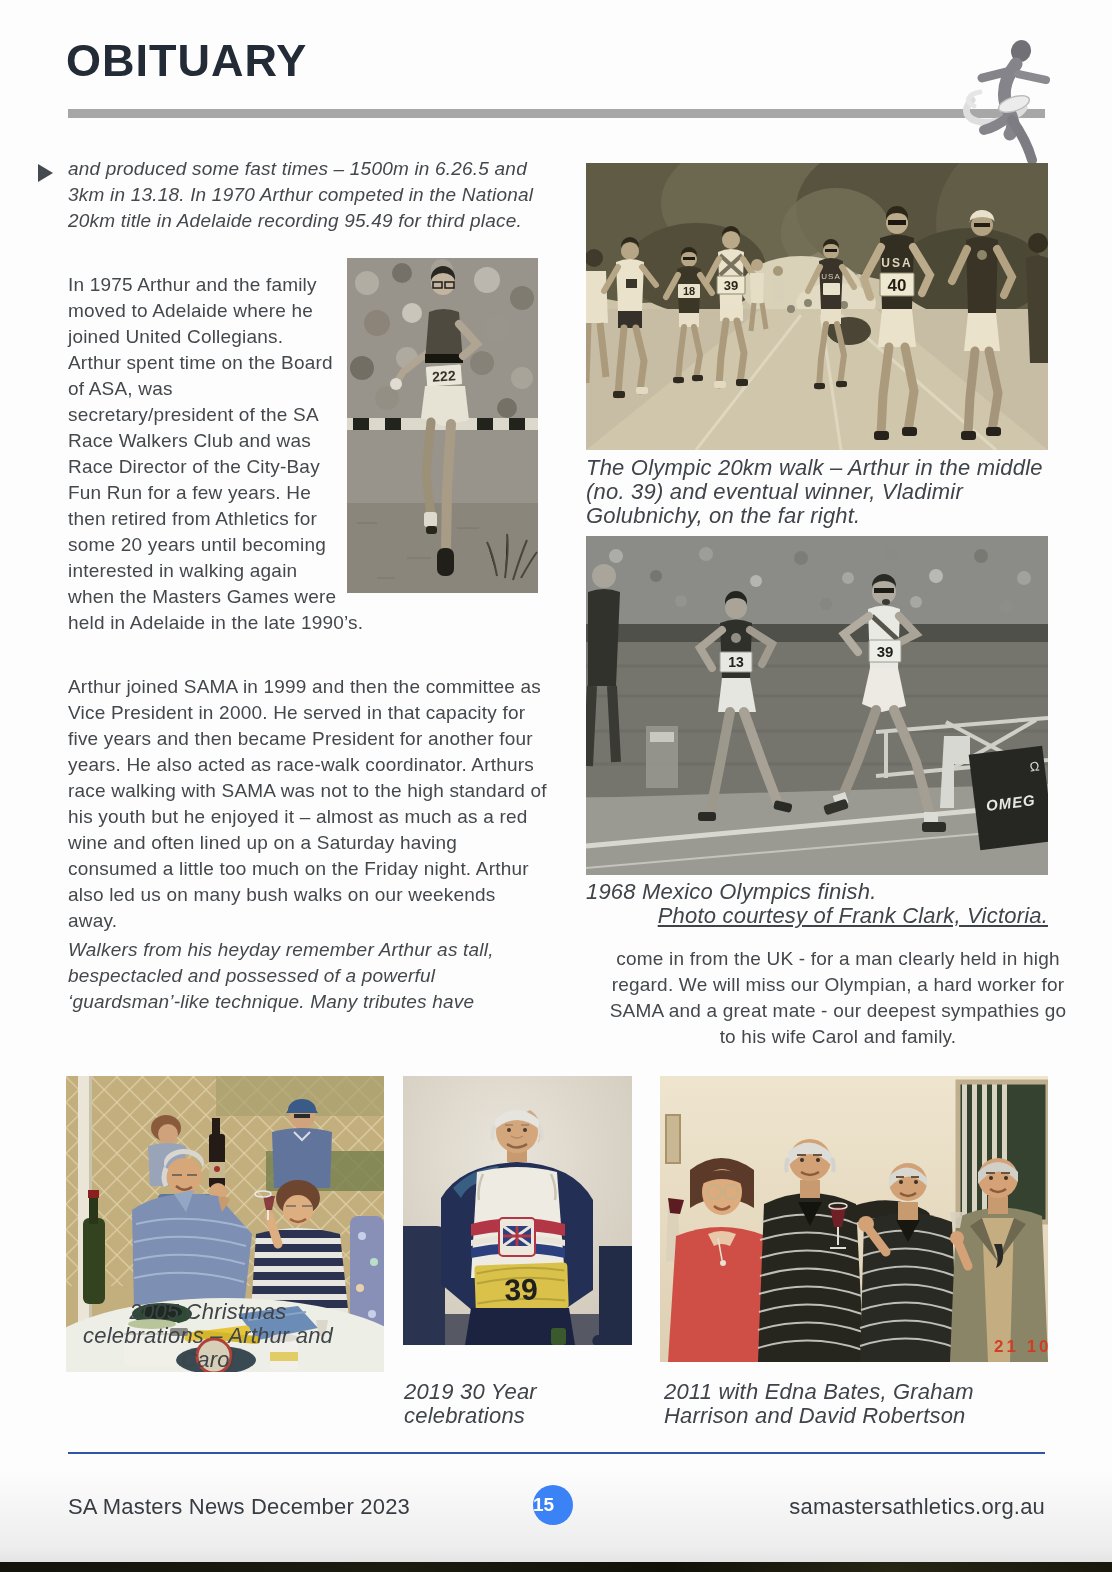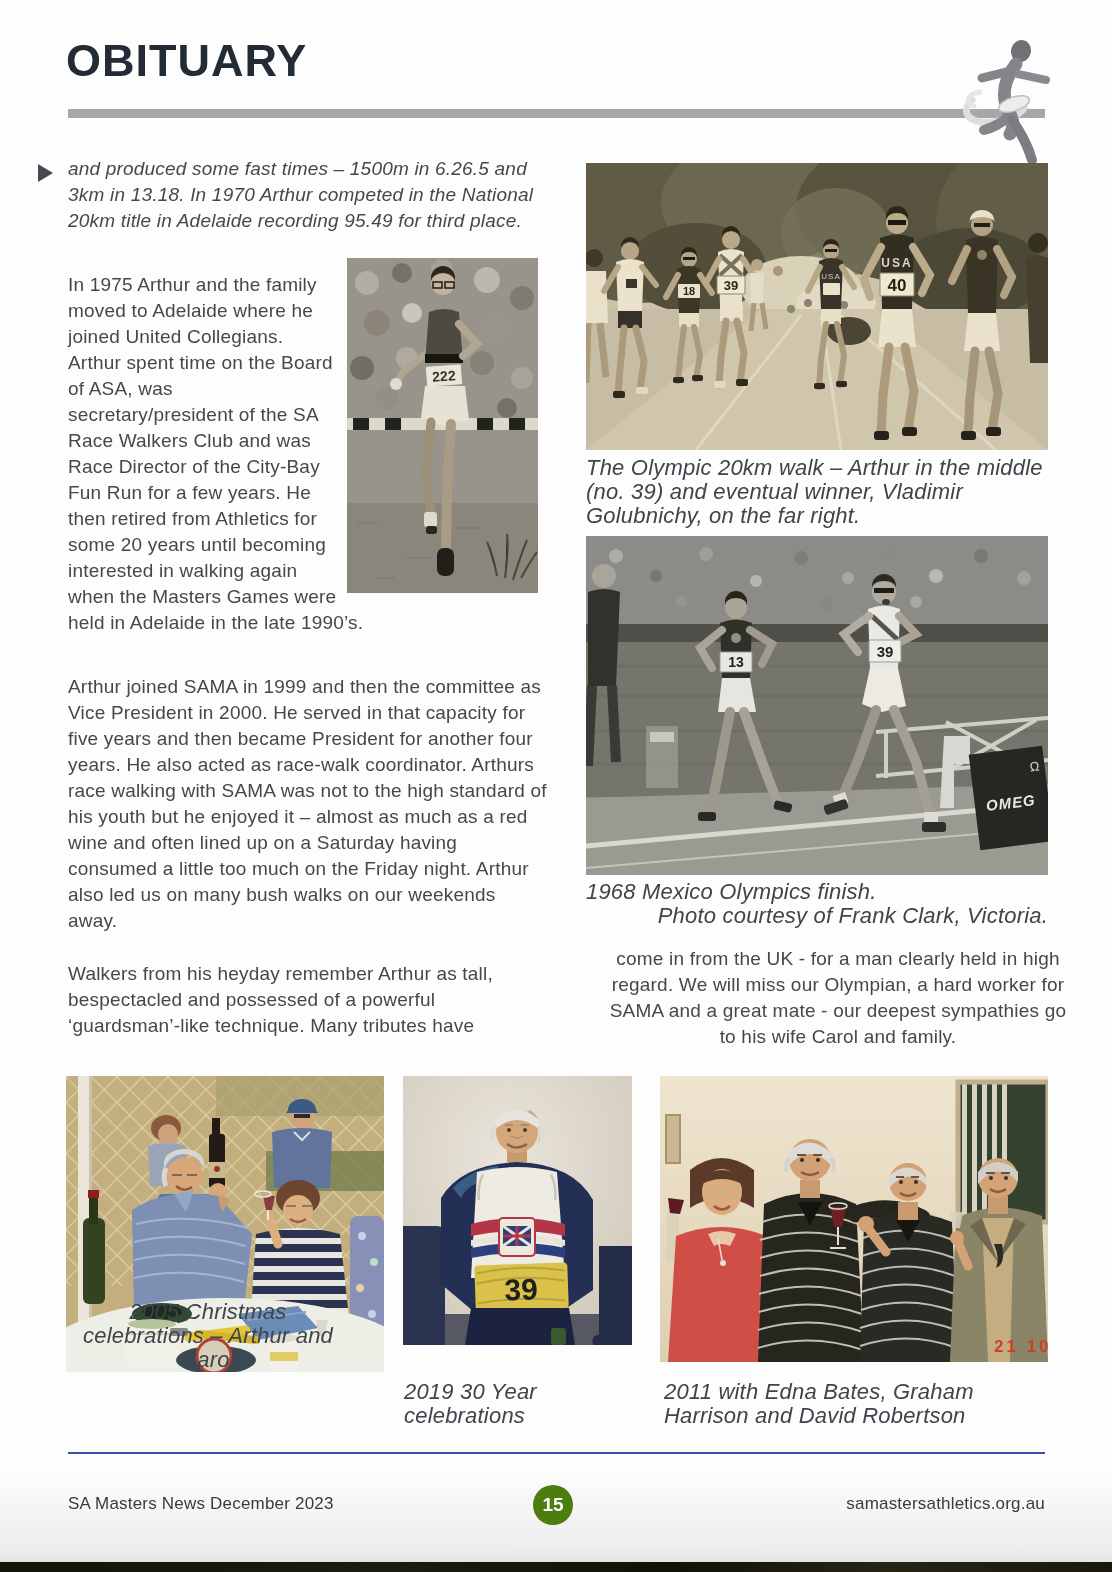--- a/index.html
+++ b/index.html
@@ -8,23 +8,23 @@
   .abs{position:absolute;}
   .title{left:66px;top:35px;font-size:45px;font-weight:800;letter-spacing:1px;color:#222b36;}
   .rule{left:68px;top:109px;width:977px;height:9px;background:#a7a7a7;}
   .body-text{font-size:19px;line-height:26px;letter-spacing:.2px;color:#44484c;}
   .caption{font-size:22px;line-height:24px;font-style:italic;color:#3f444a;letter-spacing:.2px;}
   .arrow{left:38px;top:164px;width:0;height:0;border-left:15px solid #454a50;
          border-top:9px solid transparent;border-bottom:9px solid transparent;}
   .float-photo{float:right;width:191px;height:335px;margin:-14px 0 6px 9px;}
   .photo-frame{display:block;}
   .footer-rule{left:68px;top:1452px;width:977px;height:2px;background:#2f55a4;}
-  .footer-text{font-size:17px;letter-spacing:.2px;color:#363c42;top:1494px;}
-  .page-circle{left:533px;top:1485px;width:40px;height:40px;border-radius:50%;background:#4d7c0f;
-               color:#fff;font-weight:bold;font-size:19px;display:flex;align-items:center;justify-content:center;}
+  .footer-text{font-size:22px;letter-spacing:.2px;color:#363c42;top:1494px;}
+  .page-circle{left:533px;top:1485px;width:40px;height:40px;border-radius:50%;background:#3b82f6;
+               color:#fff;font-weight:bold;font-size:19px;display:flex;align-items:center;justify-content:flex-start;}
   .bottom-fade{left:0;top:1470px;width:1112px;height:92px;
                background:linear-gradient(180deg,rgba(240,240,240,0) 0%,#ededed 85%,#e4e4e4 100%);}
   .bottom-band{left:0;top:1562px;width:1112px;height:10px;
                background:linear-gradient(90deg,#14130c 0%,#1c1b10 35%,#121108 60%,#262413 80%,#1a180c 100%);}
   svg text{font-family:"Liberation Sans",sans-serif;}
 </style>
 </head>
 <body>
 
 <div class="page">
@@ -104,21 +104,21 @@
           <path d="M84,164 L79,216 L84,258" stroke="#9d9078" stroke-width="9" fill="none" stroke-linecap="round"></path>
           <rect x="77" y="254" width="13" height="15" rx="3" fill="#ddd9cc"></rect>
           <rect x="79" y="268" width="11" height="8" rx="3" fill="#26251e"></rect>
         </g>
       </svg>
     </div>
     <span>In 1975 Arthur and the family moved to Adelaide where he joined United Collegians. Arthur spent time on the Board of ASA, was secretary/president of the SA Race Walkers Club and was Race Director of the City-Bay Fun Run for a few years.  He then retired from Athletics for some 20 years until becoming interested in walking again when the Masters Games were held in Adelaide in the late 1990’s.</span>
   </div>
 
   <div class="abs body-text" style="left:68px;top:674px;width:482px;">Arthur joined SAMA in 1999 and then the committee as Vice President in 2000. He served in that capacity for five years and then became President for another four years. He also acted as race-walk coordinator. Arthurs race walking with SAMA was not to the high standard of his youth but he enjoyed it – almost as much as a red wine and often lined up on a Saturday having consumed a little too much on the Friday night. Arthur also led us on many bush walks on our weekends away.</div>
-  <div class="abs body-text" style="left:68px;top:961px;width:482px;">Walkers from his heyday remember Arthur as tall, bespectacled and possessed of a powerful ‘guardsman’-like technique. Many tributes have</div>
+  <div class="abs body-text" style="left:68px;top:937px;width:482px;font-style:italic;">Walkers from his heyday remember Arthur as tall, bespectacled and possessed of a powerful ‘guardsman’-like technique. Many tributes have</div>
 
   <div class="abs" style="left:586px;top:163px;width:462px;height:287px;">
     <svg class="photo-frame" width="462" height="287" viewBox="0 0 462 287">
       <rect width="462" height="287" fill="#cdc3a9"></rect>
       <g>
         <ellipse cx="55" cy="55" rx="115" ry="85" fill="#5f5b45"></ellipse>
         <ellipse cx="170" cy="40" rx="95" ry="65" fill="#6c6850"></ellipse>
         <ellipse cx="330" cy="45" rx="120" ry="75" fill="#57533e"></ellipse>
         <ellipse cx="440" cy="60" rx="90" ry="90" fill="#615d47"></ellipse>
         <ellipse cx="110" cy="105" rx="70" ry="45" fill="#524e3a"></ellipse>
@@ -329,21 +329,21 @@
         <path d="M290,174 L272,224 L256,262" stroke="#9d968a" stroke-width="10" fill="none" stroke-linecap="round"></path>
         <rect x="338" y="276" width="14" height="12" fill="#dcdcd6"></rect>
         <rect x="336" y="286" width="24" height="10" rx="3" fill="#2e2e28"></rect>
         <rect x="248" y="258" width="13" height="11" fill="#dcdcd6" transform="rotate(-18 254 263)"></rect>
         <rect x="238" y="266" width="24" height="10" rx="3" fill="#32322c" transform="rotate(-18 250 271)"></rect>
       </g>
     </svg>
   </div>
   <div class="abs caption" style="left:586px;top:880px;width:462px;">
     <div>1968 Mexico Olympics finish.</div>
-    <div style="text-align:right;">Photo courtesy of Frank Clark, Victoria.</div>
+    <div style="text-align:right;text-decoration:underline;">Photo courtesy of Frank Clark, Victoria.</div>
   </div>
 
   <div class="abs body-text" style="left:604px;top:946px;width:468px;text-align:center;">come in from the UK - for a man clearly held in high regard. We will miss our Olympian, a hard worker for SAMA and a great mate - our deepest sympathies go to his wife Carol and family.</div>
 
   <div class="abs" style="left:66px;top:1076px;width:318px;height:296px;">
     <svg class="photo-frame" width="318" height="296" viewBox="0 0 318 296">
       <defs>
         <pattern id="chain" width="18" height="18" patternUnits="userSpaceOnUse" patternTransform="rotate(45)">
           <path d="M0,0 H18 M0,0 V18" stroke="#e3d7ae" stroke-width="2.5" fill="none"></path>
         </pattern>

